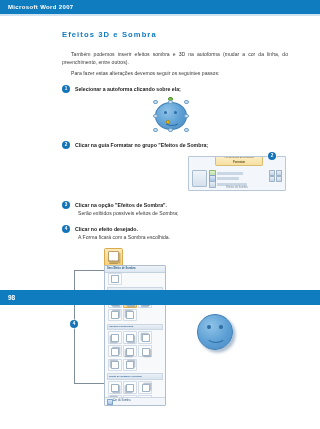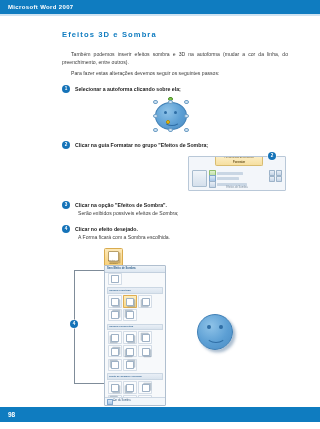--- a/index.html
+++ b/index.html
@@ -5,21 +5,21 @@
   html,body{margin:0;padding:0;}
   body{
     width:320px;height:429px;
     background:#ffffff;
     font-family:"Liberation Sans",sans-serif;
     overflow:hidden;
     position:relative;
   }
 
   
-  #page{position:relative;width:320px;height:422px;background:#fff;}
+  #page{position:relative;width:320px;height:305px;background:#fff;}
 
   #header-bar{
     position:absolute;left:0;top:0;width:320px;height:14px;
     background:#0f7cc0;
   }
   #header-title{
     position:absolute;left:8px;top:2px;
     font-size:6px;font-weight:bold;color:#ffffff;
     letter-spacing:.35px;line-height:10px;
     white-space:nowrap;

